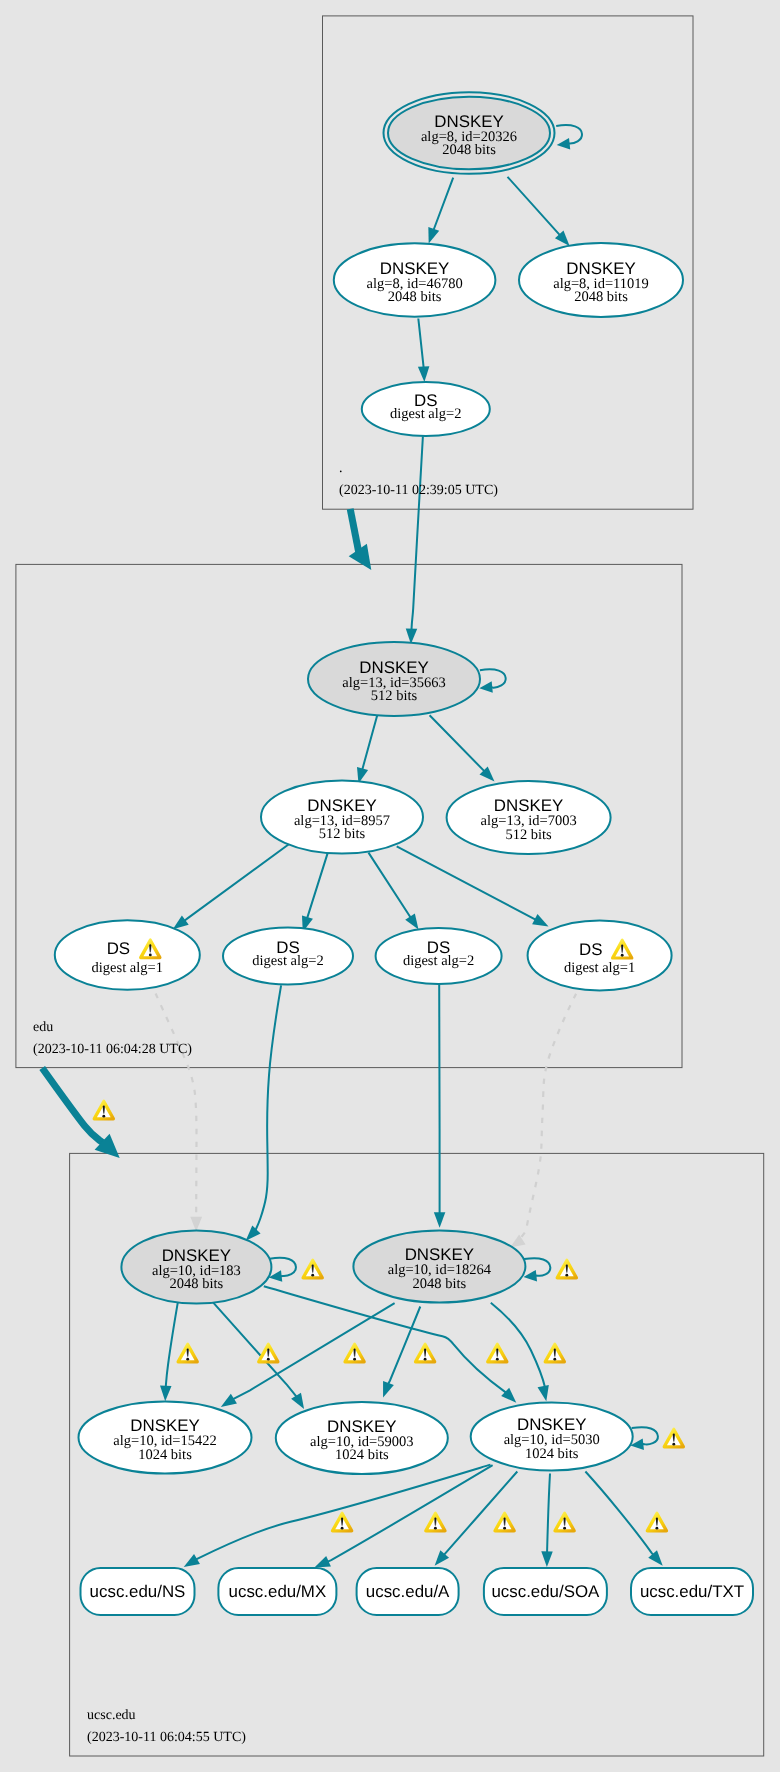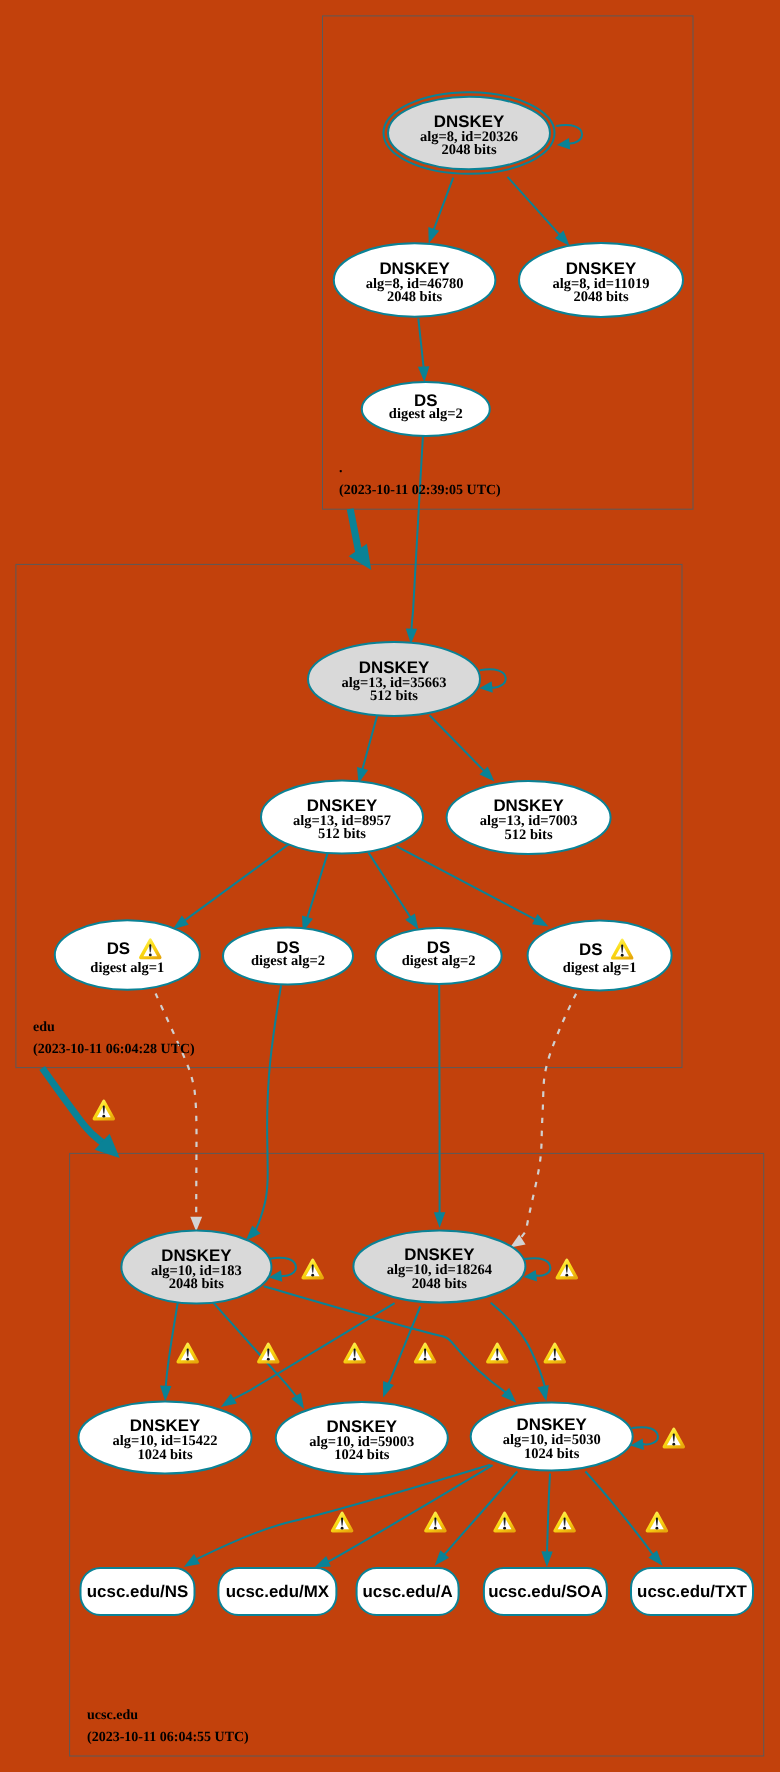--- a/index.html
+++ b/index.html
@@ -1,18 +1,18 @@
 <!DOCTYPE html>
 <html><head>
 <meta charset="utf-8">
 <title>DNSSEC authentication chain</title>
 <style>
   html,body{margin:0;padding:0;background:#ffffff;-webkit-font-smoothing:antialiased;text-rendering:geometricPrecision;}
   body{width:780px;height:1772px;overflow:hidden;font-family:"Liberation Sans",sans-serif;}
-  #stage{position:relative;width:780px;height:1772px;background:#c2410c;font-weight:bold;}
+  #stage{position:relative;width:780px;height:1772px;background:#e5e5e5;}
   svg#graph{display:block;position:absolute;left:0;top:0;}
   .zbox{fill:none;stroke:#5a5a5a;stroke-width:1;}
   .ell{stroke:#0a8296;stroke-width:2;}
   .rrset{fill:#ffffff;stroke:#0a8296;stroke-width:2;}
   .edge{fill:none;stroke:#0a8296;stroke-width:2;}
   .ahead{fill:#0a8296;stroke:none;}
   .edge-big{fill:none;stroke:#0a8296;stroke-width:7;}
   .ahead-big{fill:#0a8296;stroke:none;}
   .edge-dash{fill:none;stroke:#d0d0d0;stroke-width:2.2;stroke-dasharray:5.4 7.6;}
   .ahead-dash{fill:#d3d3d3;stroke:none;}

